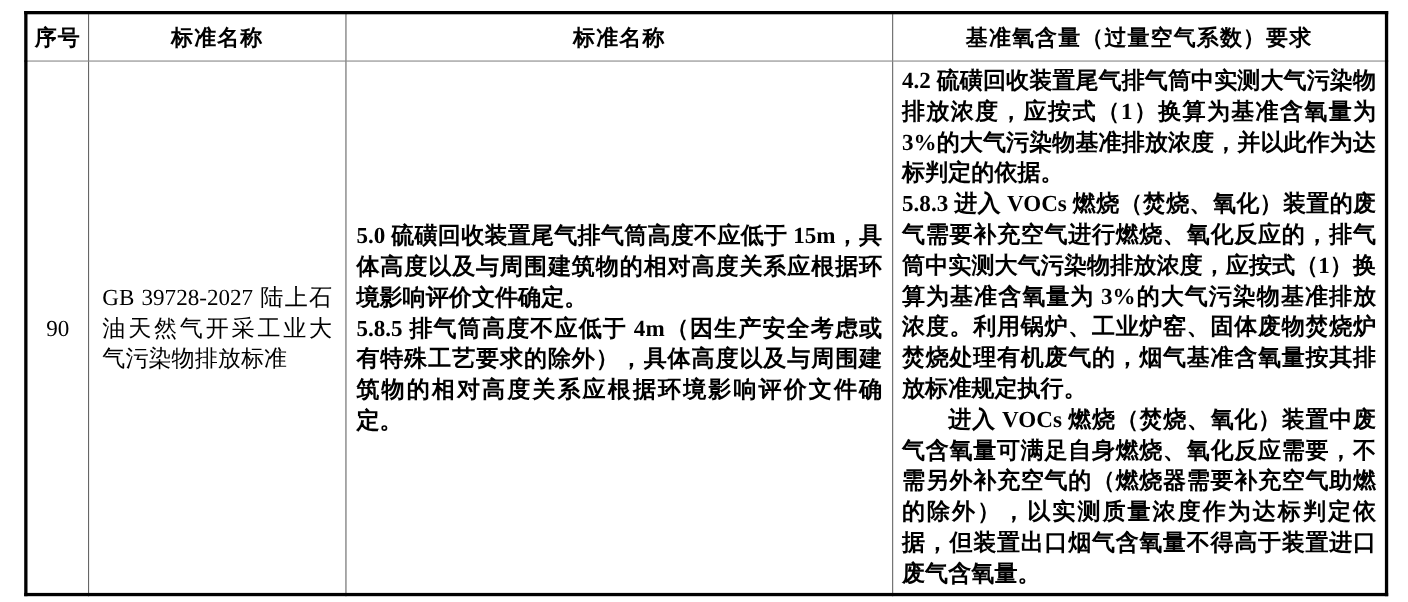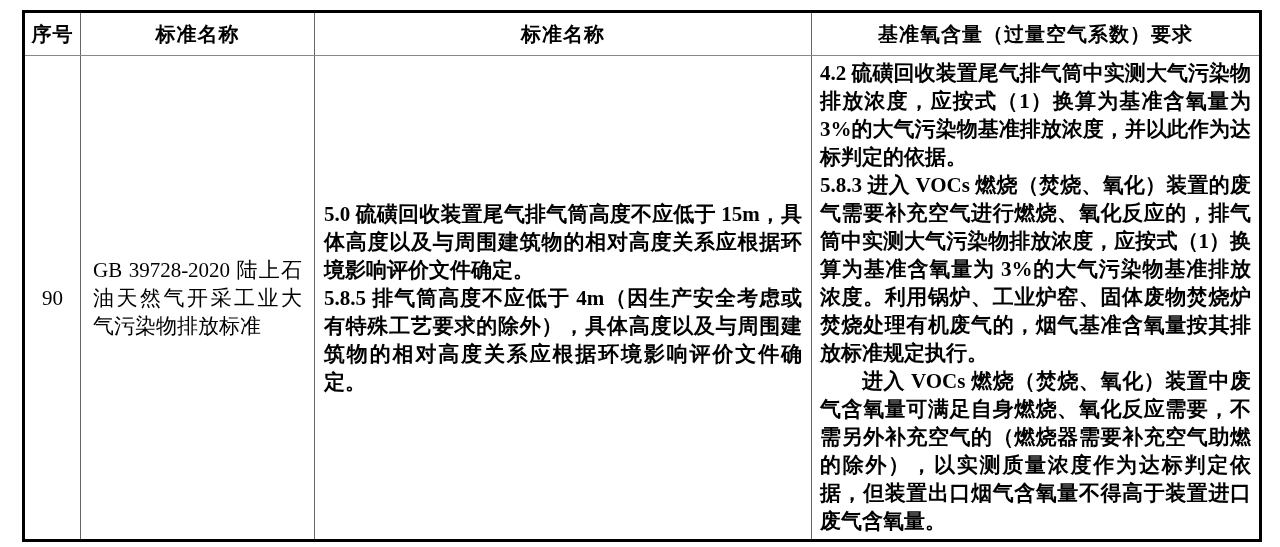--- a/index.html
+++ b/index.html
@@ -91,21 +91,21 @@
       <tr>
         <th>序号</th>
         <th>标准名称</th>
         <th>标准名称</th>
         <th>基准氧含量（过量空气系数）要求</th>
       </tr>
     </thead>
     <tbody>
       <tr>
         <td class="c-index">90</td>
-        <td class="c-name">GB 39728-2020 陆上石油天然气开采工业大气污染物排放标准</td>
+        <td class="c-name">GB 39728-2027 陆上石油天然气开采工业大气污染物排放标准</td>
         <td class="c-height">
           <p>5.0 硫磺回收装置尾气排气筒高度不应低于 15m，具体高度以及与周围建筑物的相对高度关系应根据环境影响评价文件确定。</p>
           <p>5.8.5 排气筒高度不应低于 4m（因生产安全考虑或有特殊工艺要求的除外），具体高度以及与周围建筑物的相对高度关系应根据环境影响评价文件确定。</p>
         </td>
         <td class="c-oxygen">
           <p>4.2 硫磺回收装置尾气排气筒中实测大气污染物排放浓度，应按式（1）换算为基准含氧量为 3%的大气污染物基准排放浓度，并以此作为达标判定的依据。</p>
           <p>5.8.3 进入 VOCs 燃烧（焚烧、氧化）装置的废气需要补充空气进行燃烧、氧化反应的，排气筒中实测大气污染物排放浓度，应按式（1）换算为基准含氧量为 3%的大气污染物基准排放浓度。利用锅炉、工业炉窑、固体废物焚烧炉焚烧处理有机废气的，烟气基准含氧量按其排放标准规定执行。</p>
           <p class="indent">进入 VOCs 燃烧（焚烧、氧化）装置中废气含氧量可满足自身燃烧、氧化反应需要，不需另外补充空气的（燃烧器需要补充空气助燃的除外），以实测质量浓度作为达标判定依据，但装置出口烟气含氧量不得高于装置进口废气含氧量。</p>
         </td>
       </tr>

